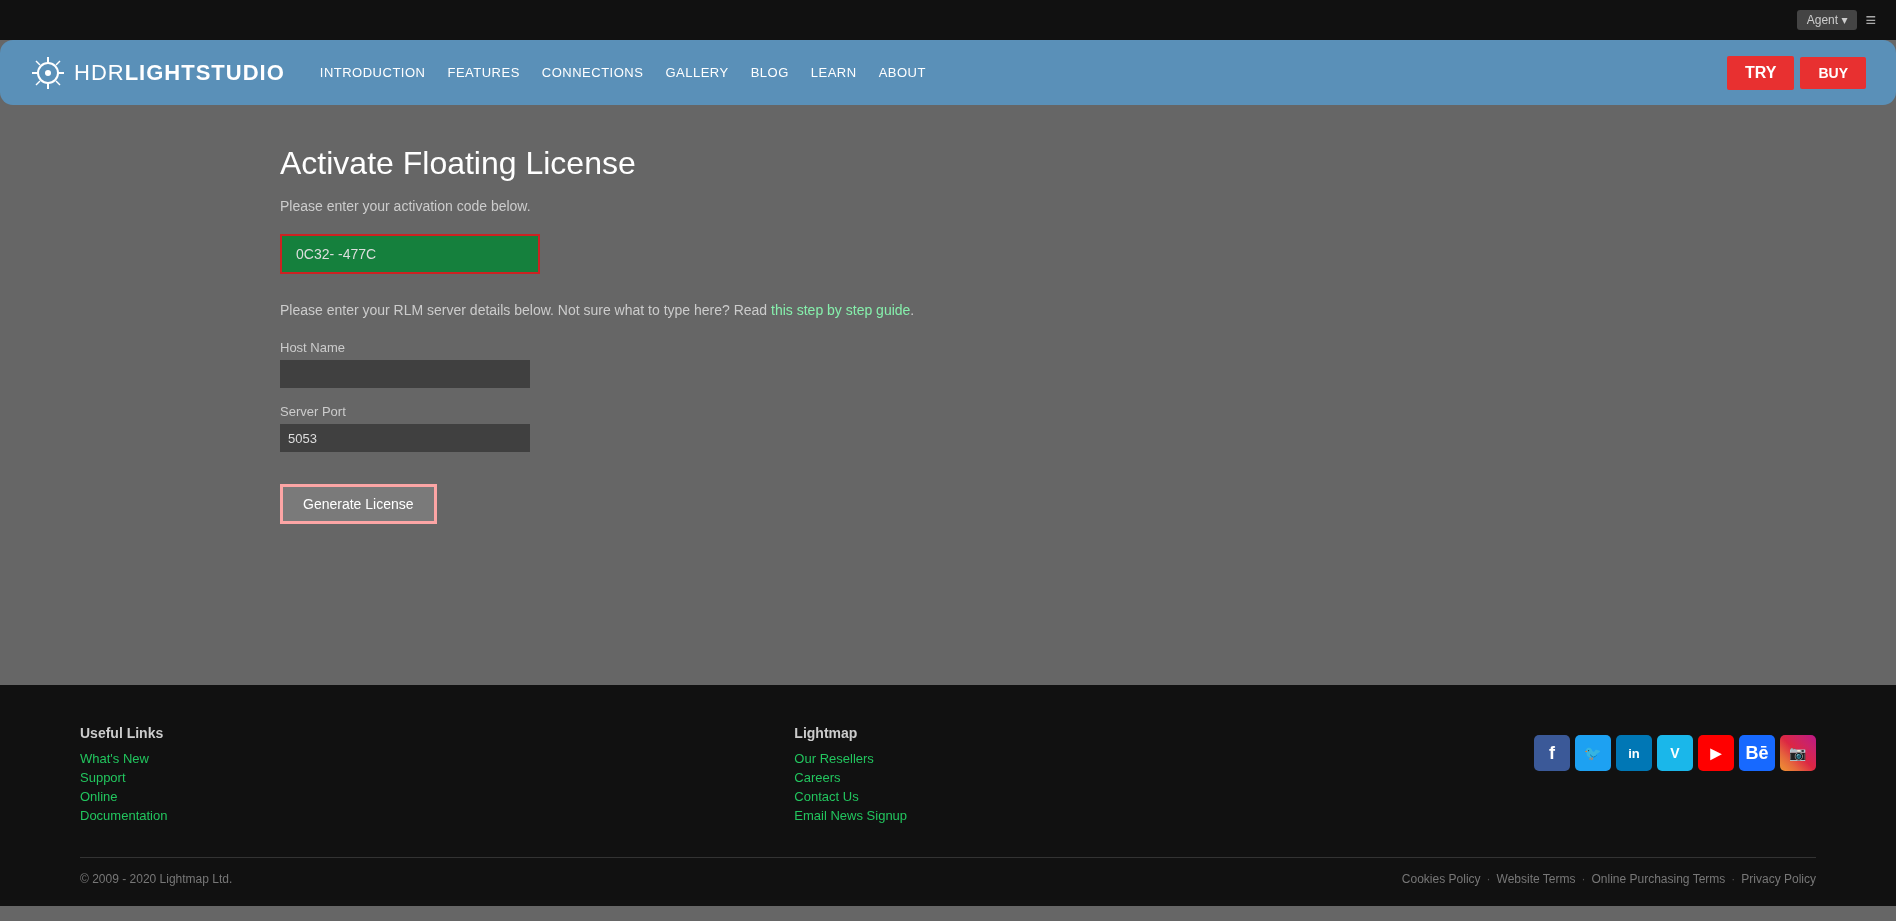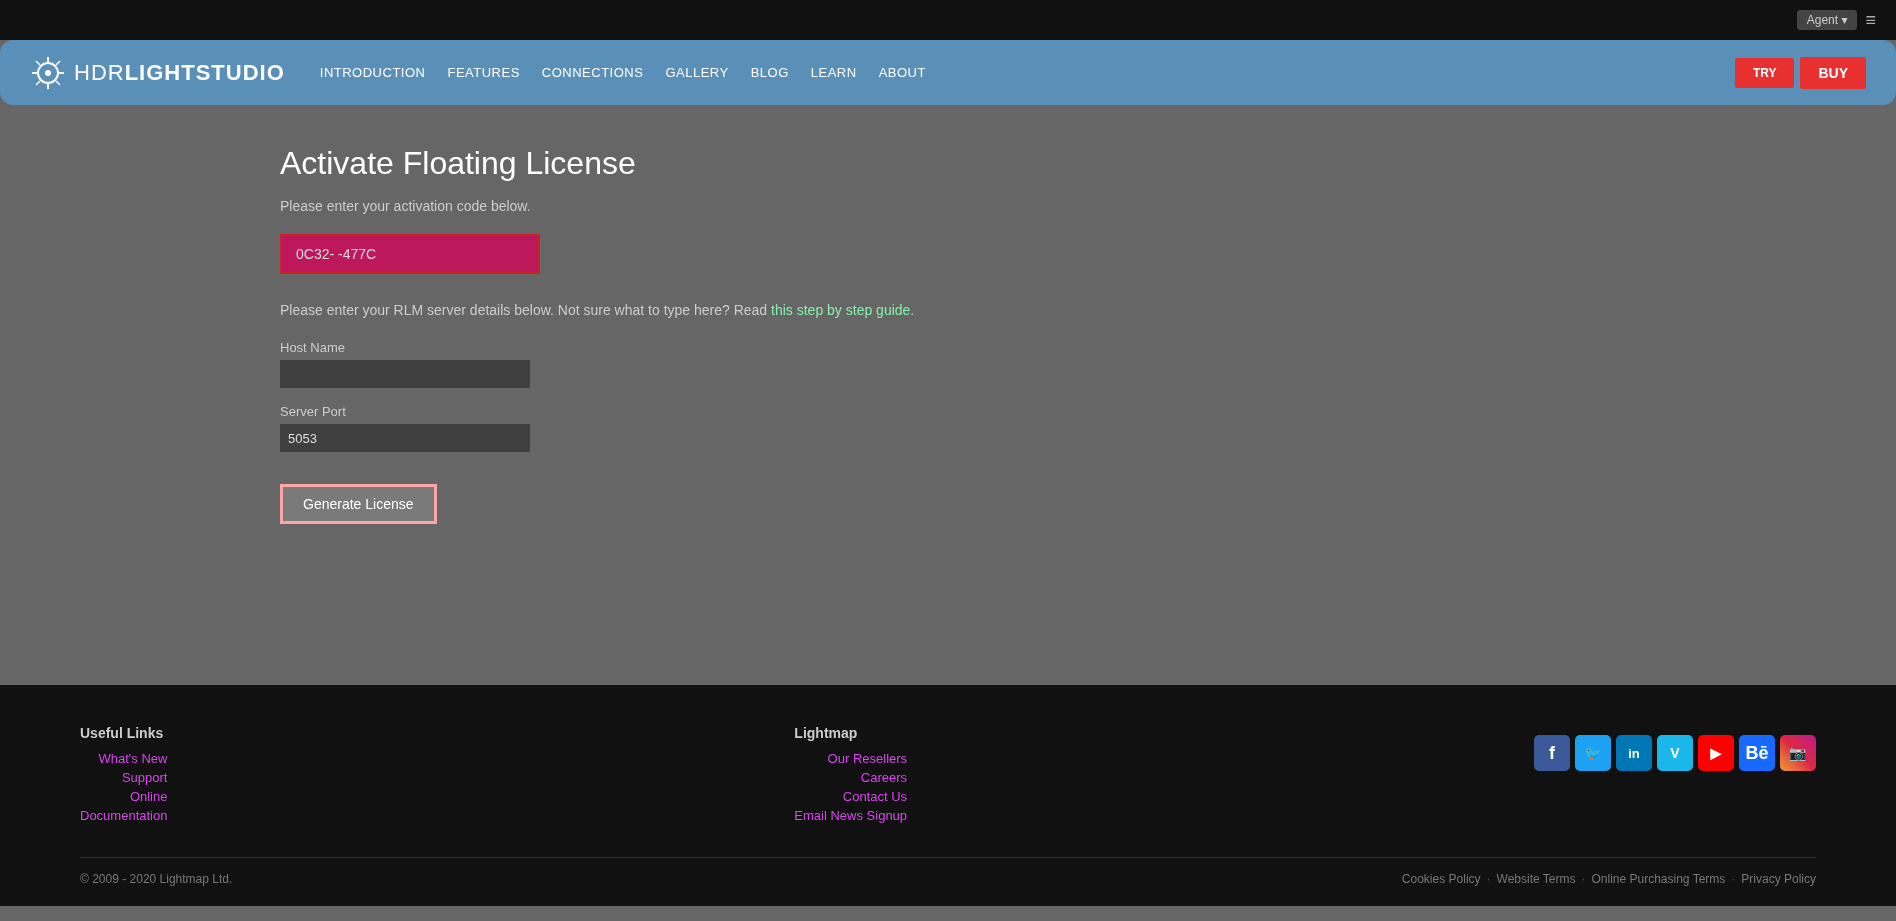--- a/index.html
+++ b/index.html
@@ -83,21 +83,21 @@
     .navbar-right {
       display: flex;
       gap: 6px;
       align-items: center;
     }
     .btn-try {
       background: #e83030;
       color: white;
       border: none;
       padding: 8px 18px;
-      font-size: 12px;
+      font-size: 16px;
       font-weight: bold;
       cursor: pointer;
       border-radius: 2px;
     }
     .btn-buy {
       background: #e83030;
       color: white;
       border: none;
       padding: 8px 18px;
       font-size: 14px;
@@ -118,21 +118,21 @@
       font-weight: 400;
       margin-bottom: 16px;
     }
     .subtitle {
       color: #ccc;
       font-size: 14px;
       margin-bottom: 20px;
     }
     .activation-code-box {
       border: 2px solid #cc2222;
-      background: #be185d;
+      background: #15803d;
       padding: 10px 14px;
       width: 260px;
       color: #ddd;
       font-size: 14px;
       margin-bottom: 28px;
       display: flex;
       align-items: center;
     }
     .server-info-text {
       color: #ccc;
@@ -183,25 +183,24 @@
       margin-bottom: 30px;
     }
     .footer-col h4 {
       color: #ccc;
       font-size: 14px;
       margin-bottom: 10px;
       font-weight: 600;
     }
     .footer-col a {
       display: block;
-      color: #d946ef;
+      color: #22c55e;
       font-size: 13px;
       text-decoration: none;
       margin-bottom: 4px;
-      text-align: right;
     }
     .social-icons {
       display: flex;
       gap: 5px;
       align-items: flex-start;
       margin-top: 10px;
     }
     .social-icon {
       width: 36px;
       height: 36px;

